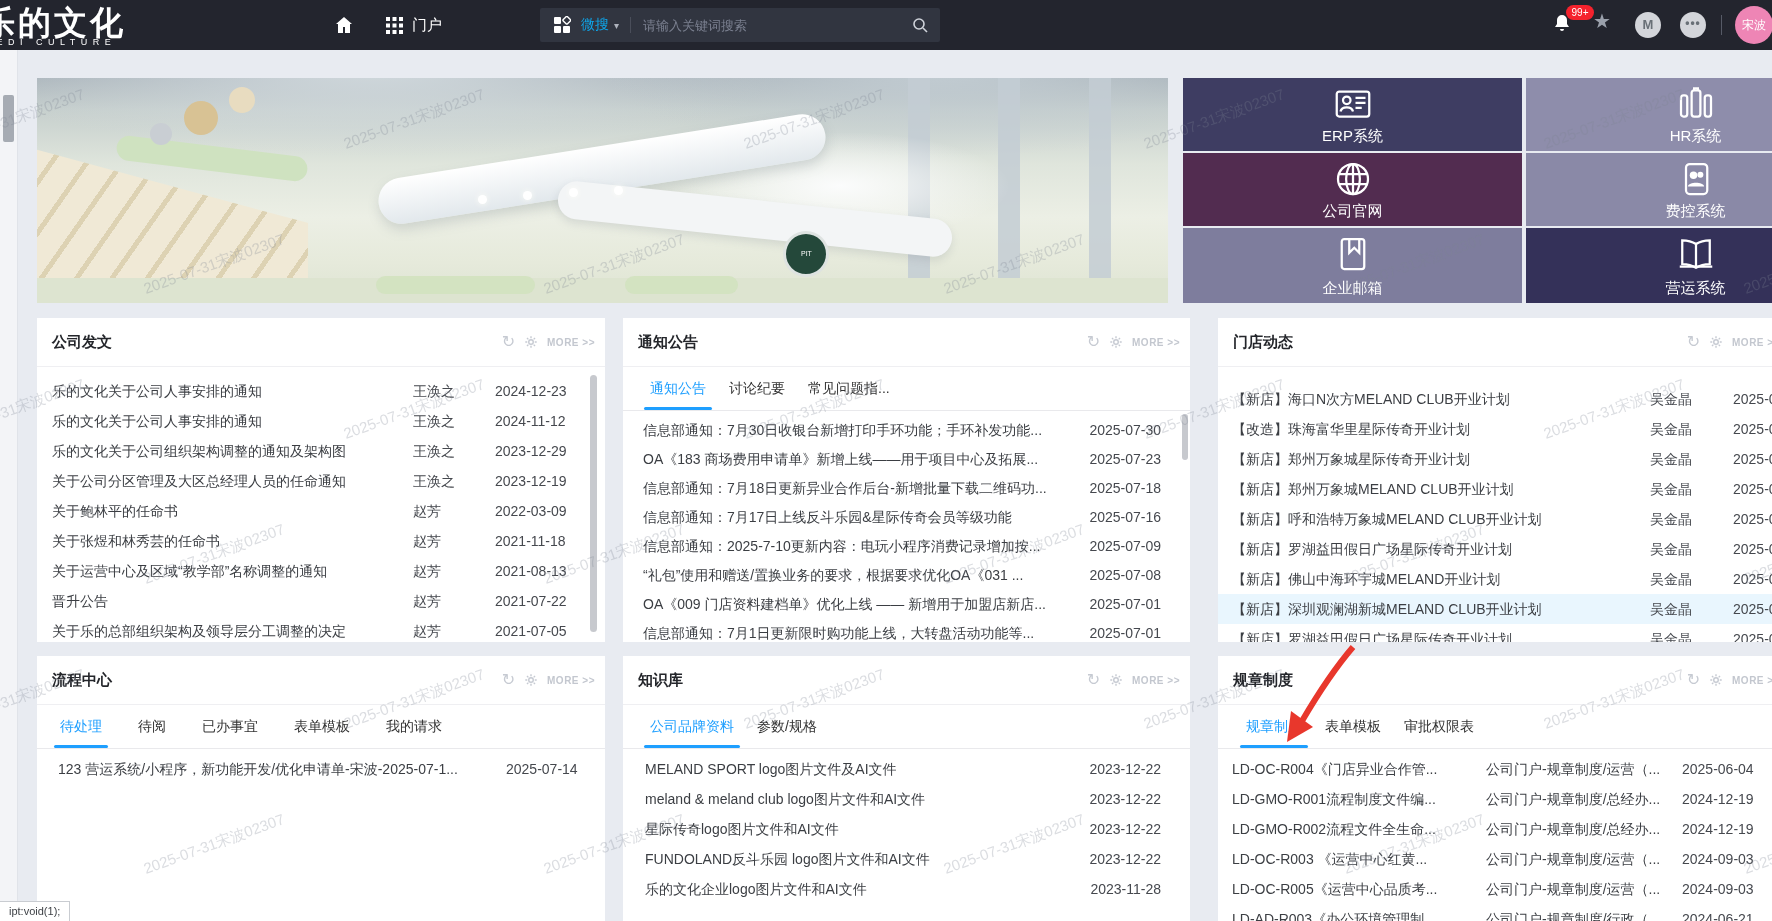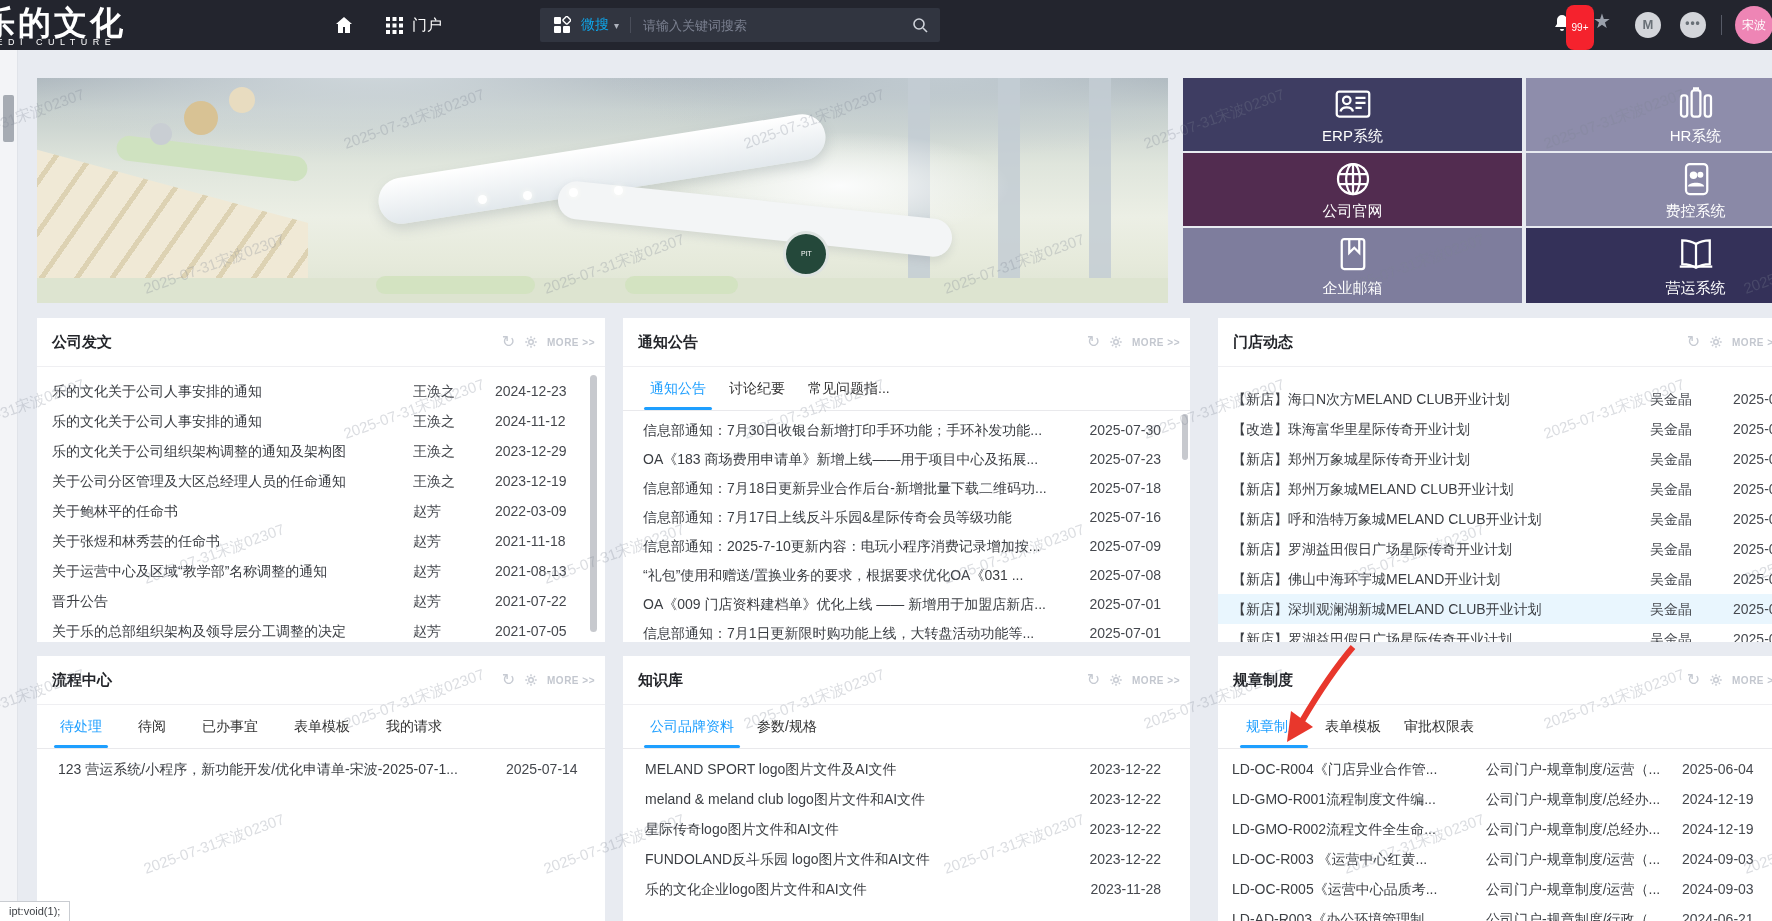--- a/index.html
+++ b/index.html
@@ -16,21 +16,21 @@
   #portal-lb{position:absolute;left:412px;top:0;line-height:50px;font-size:15px;color:#fff}
   #searchbox{position:absolute;left:540px;top:8px;width:400px;height:34px;background:#313540;border-radius:2px;display:flex;align-items:center}
   #searchbox .appmark{margin-left:13px}
   #engine{margin-left:10px;font-size:14px;color:#0ea5e9}
   #chev{margin-left:5px;font-size:10px;color:#aeb2bc}
   #sdiv{margin-left:11px;width:1px;height:16px;background:#4a4e5a}
   #searchinput{margin-left:10px;flex:1;background:transparent;border:none;outline:none;color:#dadde3;font-size:13px;font-family:inherit}
   #searchinput::placeholder{color:#7b8090}
   #mag{margin-right:12px}
   #bell{left:1552px;top:13px}
-  #badge{position:absolute;left:1566px;top:5px;min-width:20px;height:15px;border-radius:8px;background:#f5222d;color:#fff;font-size:10px;line-height:15px;padding:15px 4px;text-align:center;z-index:2}
+  #badge{position:absolute;left:1566px;top:5px;min-width:20px;height:15px;border-radius:8px;background:#f5222d;color:#fff;font-size:10px;line-height:15px;padding:0 4px;text-align:center;z-index:2}
   #star{position:absolute;left:1593px;top:9px;font-size:20px;color:#9aa0ab}
   .circ{position:absolute;top:12px;width:26px;height:26px;border-radius:50%;background:#d3d5da;color:#697077;font-weight:bold;text-align:center}
   #mcirc{left:1635px;font-size:13px;line-height:26px}
   #dots{left:1680px;font-size:12px;line-height:22px;letter-spacing:1px}
   #vline{position:absolute;left:1721px;top:15px;width:1px;height:20px;background:#565a66}
   #pavatar{position:absolute;left:1735px;top:6px;width:38px;height:38px;border-radius:50%;background:#ee85b5;color:#fff;font-size:12px;text-align:center;line-height:38px}
 
   
   #rail{position:absolute;left:0;top:50px;width:17px;height:871px;background:#f3f4f7;border-right:1px solid #e0e3e9}
   #rail .handle{position:absolute;left:3px;top:45px;width:11px;height:47px;background:#a6abb3;border-radius:2px}

